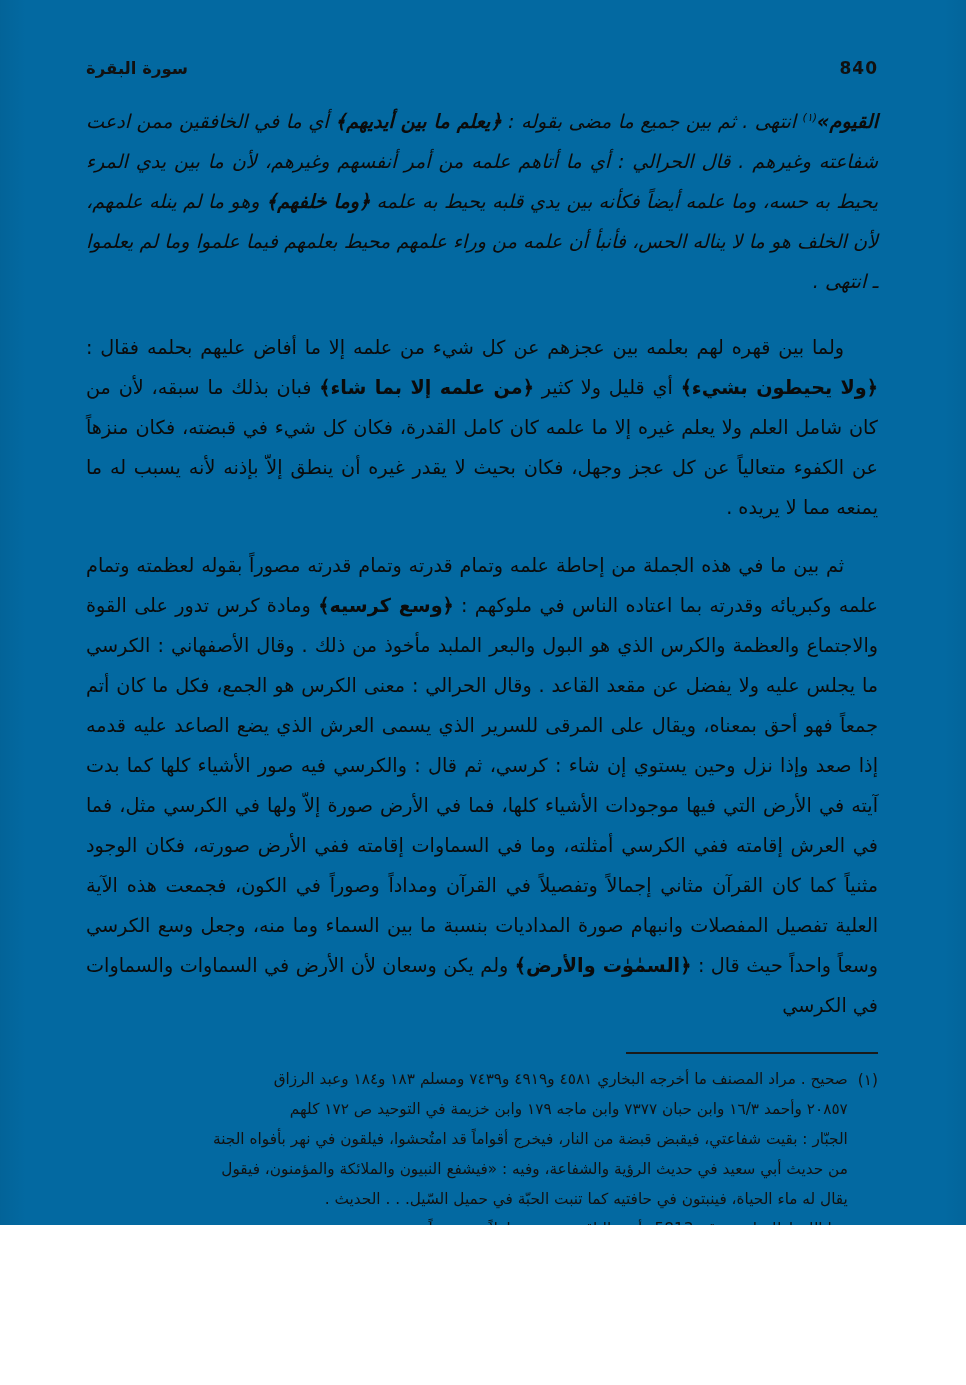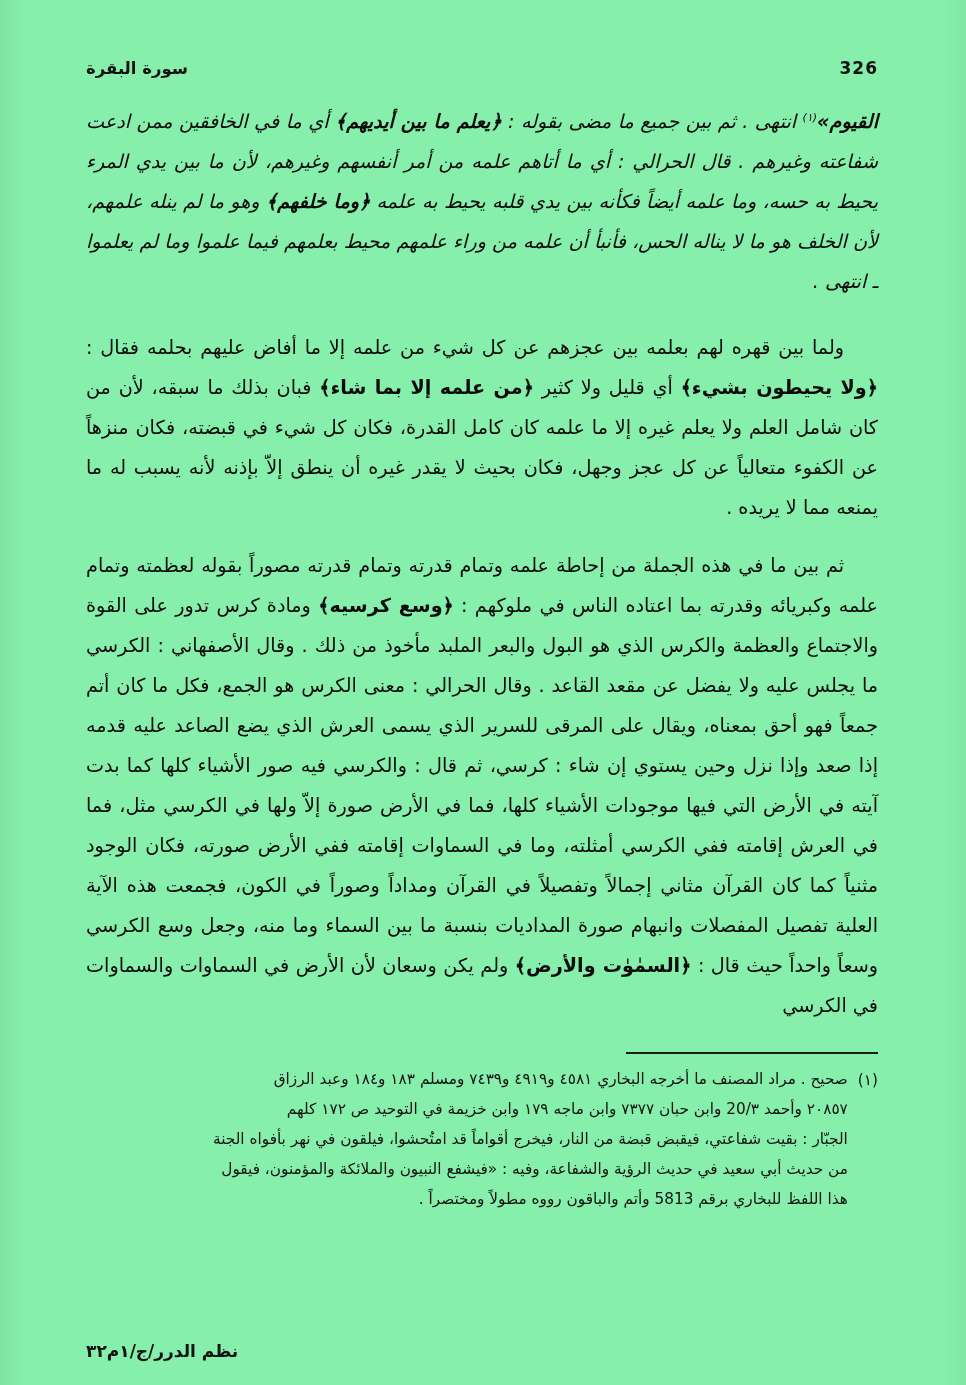--- a/index.html
+++ b/index.html
@@ -6,22 +6,22 @@
     margin: 0;
     padding: 0;
     background: #ffffff;
   }
   body {
     font-family: "DejaVu Sans", sans-serif;
   }
   .page {
     position: relative;
     width: 966px;
-    height: 1385px;
-    background: #86efac;
+    height: 1225px;
+    background: #0369a1;
     overflow: hidden;
     box-sizing: border-box;
   }
   
   .page::before {
     content: "";
     position: absolute;
     top: 0; bottom: 0; left: 0;
     width: 26px;
     background: linear-gradient(to right, rgba(0,0,0,0.055), rgba(0,0,0,0));
@@ -149,45 +149,42 @@
   }
 </style>
 </head>
 <body>
 
 <div class="page">
   <div class="content">
 
     <div class="header">
       <span class="sura">سورة البقرة</span>
-      <span class="pageno">326</span>
+      <span class="pageno">840</span>
     </div>
 
     <div class="body-text">
 
       <p class="para first"><b>القيوم»</b><sup class="fn">(١)</sup><span> انتهى . ثم بين جميع ما مضى بقوله : </span><span class="quran">﴿يعلم ما بين أيديهم﴾</span><span> أي ما في الخافقين ممن ادعت شفاعته وغيرهم . قال الحرالي : أي ما أتاهم علمه من أمر أنفسهم وغيرهم، لأن ما بين يدي المرء يحيط به حسه، وما علمه أيضاً فكأنه بين يدي قلبه يحيط به علمه </span><span class="quran">﴿وما خلفهم﴾</span><span> وهو ما لم ينله علمهم، لأن الخلف هو ما لا يناله الحس، فأنبأ أن علمه من وراء علمهم محيط بعلمهم فيما علموا وما لم يعلموا ـ انتهى .</span></p>
 
       <p class="para indent gap"><span>ولما بين قهره لهم بعلمه بين عجزهم عن كل شيء من علمه إلا ما أفاض عليهم بحلمه فقال : </span><span class="quran">﴿ولا يحيطون بشيء﴾</span><span> أي قليل ولا كثير </span><span class="quran">﴿من علمه إلا بما شاء﴾</span><span> فبان بذلك ما سبقه، لأن من كان شامل العلم ولا يعلم غيره إلا ما علمه كان كامل القدرة، فكان كل شيء في قبضته، فكان منزهاً عن الكفوء متعالياً عن كل عجز وجهل، فكان بحيث لا يقدر غيره أن ينطق إلاّ بإذنه لأنه يسبب له ما يمنعه مما لا يريده .</span></p>
 
       <p class="para indent gap"><span>ثم بين ما في هذه الجملة من إحاطة علمه وتمام قدرته وتمام قدرته مصوراً بقوله لعظمته وتمام علمه وكبريائه وقدرته بما اعتاده الناس في ملوكهم : </span><span class="quran">﴿وسع كرسيه﴾</span><span> ومادة كرس تدور على القوة والاجتماع والعظمة والكرس الذي هو البول والبعر الملبد مأخوذ من ذلك . وقال الأصفهاني : الكرسي ما يجلس عليه ولا يفضل عن مقعد القاعد . وقال الحرالي : معنى الكرس هو الجمع، فكل ما كان أتم جمعاً فهو أحق بمعناه، ويقال على المرقى للسرير الذي يسمى العرش الذي يضع الصاعد عليه قدمه إذا صعد وإذا نزل وحين يستوي إن شاء : كرسي، ثم قال : والكرسي فيه صور الأشياء كلها كما بدت آيته في الأرض التي فيها موجودات الأشياء كلها، فما في الأرض صورة إلاّ ولها في الكرسي مثل، فما في العرش إقامته ففي الكرسي أمثلته، وما في السماوات إقامته ففي الأرض صورته، فكان الوجود مثنياً كما كان القرآن مثاني إجمالاً وتفصيلاً في القرآن ومداداً وصوراً في الكون، فجمعت هذه الآية العلية تفصيل المفصلات وانبهام صورة المداديات بنسبة ما بين السماء وما منه، وجعل وسع الكرسي وسعاً واحداً حيث قال : </span><span class="quran">﴿السمٰوٰت</span><span class="quran"> والأرض﴾</span><span> ولم يكن وسعان لأن الأرض في السماوات والسماوات في الكرسي</span></p>
 
     </div>
 
     <div class="footnote-rule"></div>
 
     <div class="footnote">
       <div class="marker">(١)</div>
       <div class="fn-body">
         <p>صحيح . مراد المصنف ما أخرجه البخاري ٤٥٨١ و٤٩١٩ و٧٤٣٩ ومسلم ١٨٣ و١٨٤ وعبد الرزاق</p>
-        <p>٢٠٨٥٧ وأحمد 20/٣ وابن حبان ٧٣٧٧ وابن ماجه ١٧٩ وابن خزيمة في التوحيد ص ١٧٢ كلهم</p>
+        <p>٢٠٨٥٧ وأحمد ١٦/٣ وابن حبان ٧٣٧٧ وابن ماجه ١٧٩ وابن خزيمة في التوحيد ص ١٧٢ كلهم</p>
         <p>الجبّار : بقيت شفاعتي، فيقبض قبضة من النار، فيخرج أقواماً قد امتُحشوا، فيلقون في نهر بأفواه الجنة</p>
         <p>من حديث أبي سعيد في حديث الرؤية والشفاعة، وفيه : «فيشفع النبيون والملائكة والمؤمنون، فيقول</p>
+        <p>يقال له ماء الحياة، فينبتون في حافتيه كما تنبت الحبّة في حميل السّيل. . . الحديث .</p>
         <p>هذا اللفظ للبخاري برقم 5813 وأتم والباقون رووه مطولاً ومختصراً .</p>
       </div>
     </div>
 
   </div>
 
-  <div class="footer">
-    <span class="vol">نظم الدرر/ج/١م٣٢</span>
-    <span></span>
-  </div>
 </div>
 
 </body></html>

